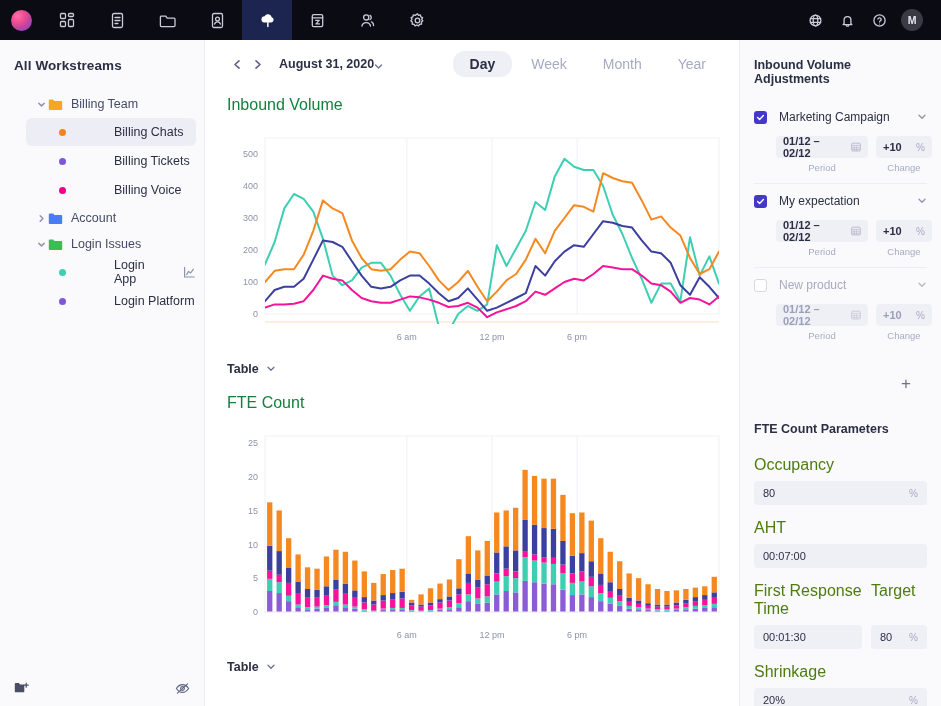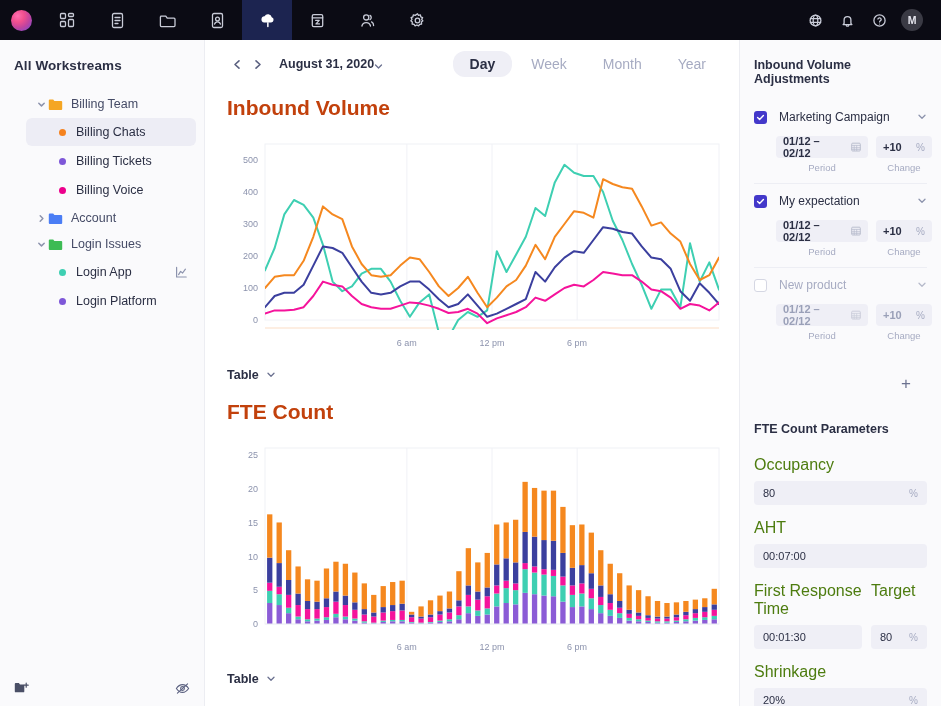--- a/index.html
+++ b/index.html
@@ -69,21 +69,21 @@
   }
   .chev {
     width: 14px; flex: 0 0 14px; display: flex; align-items: center; justify-content: center;
   }
   .chev svg { display:block; stroke:#8C93AD; stroke-width:1.5; fill:none; stroke-linecap:round; stroke-linejoin:round; }
   .folder { width: 17px; flex: 0 0 17px; margin-right: 6px; display:flex; align-items:center; }
   .grp-label { font-size: 12.5px; color: #454B66; }
   .tree-leaf-row {
     height: 28px; margin: 1px 8px 1px 10px;
     display: flex; align-items: center; border-radius: 6px;
-    padding-left: 33px; cursor: pointer; position: relative;
+    padding-left: 33px; cursor: pointer; position: relative; gap: 38px;
   }
   .tree-leaf-row.selected { background: #EDEDF5; }
   .dot { width: 7px; height: 7px; border-radius: 50%; flex: 0 0 7px; margin-right: 10px; }
   .leaf-label { font-size: 12.5px; color: #2B2F44; }
   .leaf-chart-icon { margin-left: auto; margin-right: 8px; display: flex; }
   .sidebar-footer {
     height: 36px; display: flex; align-items: center;
     padding: 0 14px; justify-content: space-between;
   }
   .sb-icon { cursor: pointer; display: flex; }
@@ -112,21 +112,21 @@
   }
   .range-tabs { margin-left: auto; display: flex; align-items: center; gap: 2px; }
   .range-tab {
     font-size: 14px; color: #A6ABC2; padding: 5px 17px; border-radius: 12px; cursor: pointer;
   }
   .range-tab.active { background: #EFEFF6; color: #2B2F44; font-weight: bold; }
 
   .scroll-area { flex: 1 1 auto; overflow: hidden; padding: 0 0 0 0; }
 
   .chart-block { padding: 14px 16px 0 22px; }
-  .chart-title { font-size: 21px; font-weight: bold; color: #c2410c; margin-bottom: 16px; }
+  .chart-title { font-size: 16px; font-weight: normal; color: #15803d; margin-bottom: 16px; }
   .chart-canvas { position: relative; }
   .chart-canvas svg { display: block; }
   .table-row {
     display: flex; align-items: center; gap: 7px;
     padding: 12px 0 0 22px; cursor: pointer;
   }
   .table-label { font-size: 12.5px; font-weight: bold; color: #2B2F44; }
 
   
   .rightpanel {

